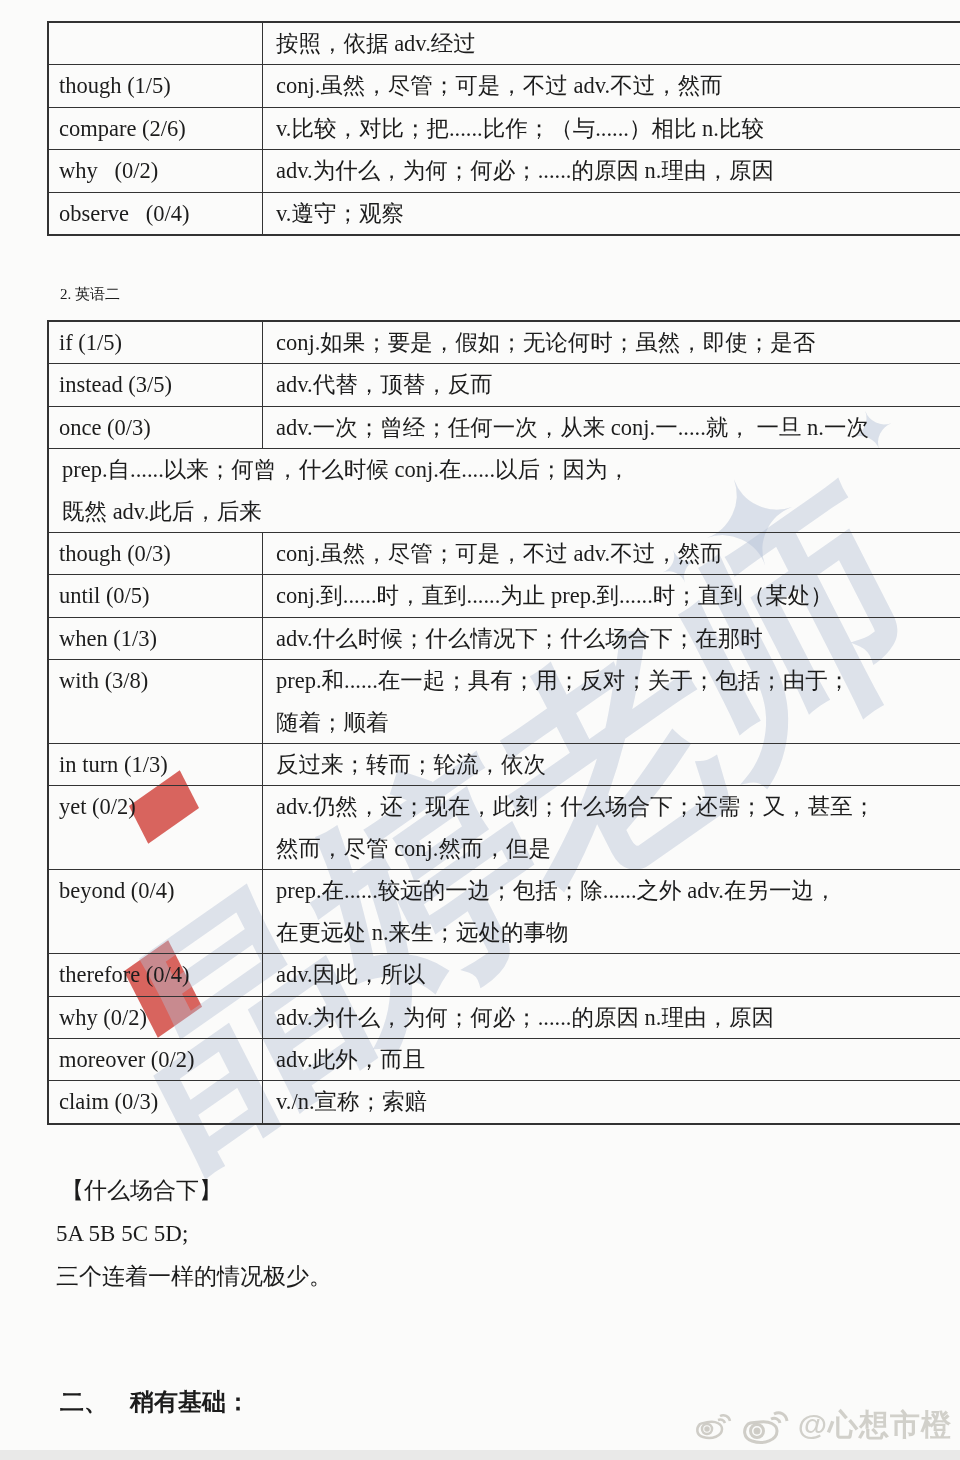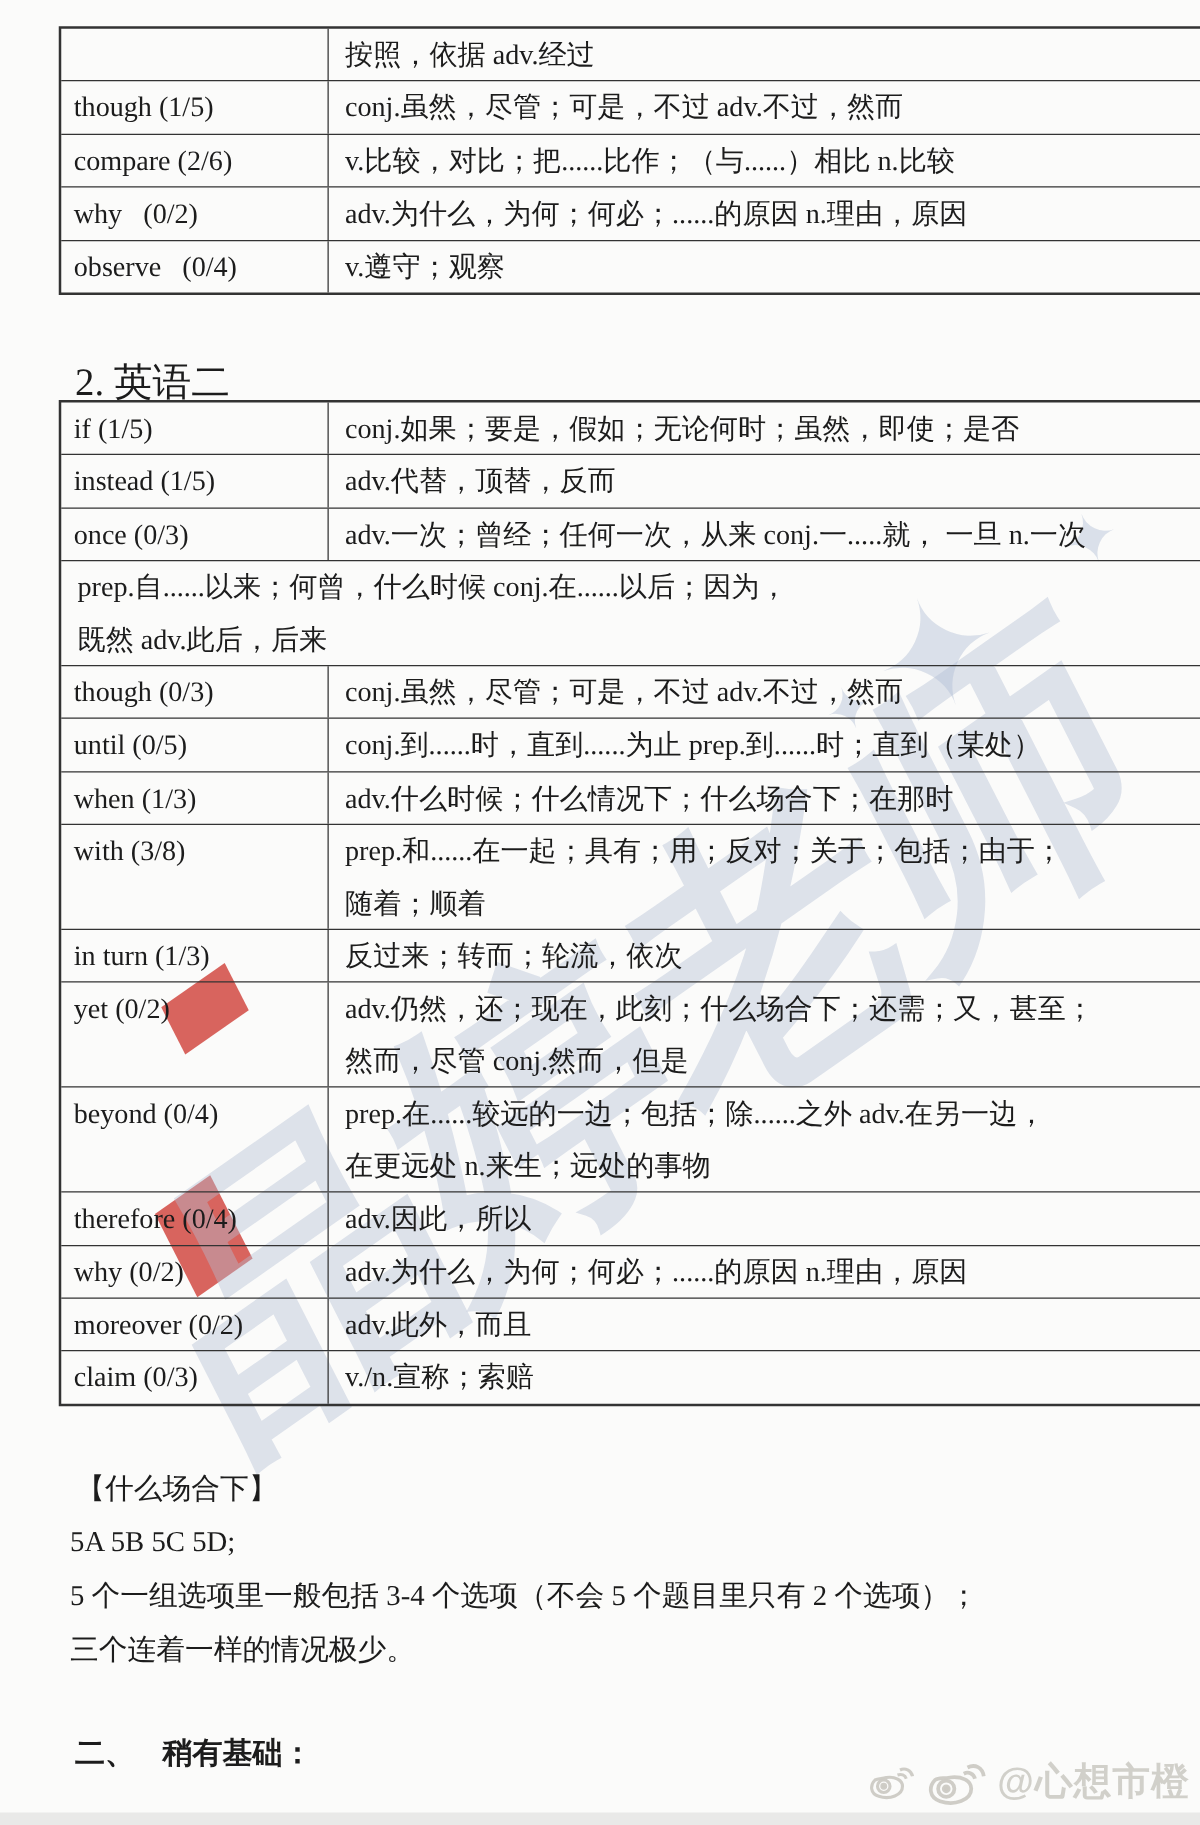--- a/index.html
+++ b/index.html
@@ -22,21 +22,21 @@
   }
   .trow{display:flex;border-bottom:1.5px solid #333;}
   .trow:last-child{border-bottom:none;}
   .cell{font-size:22.5px;line-height:41.4px;white-space:pre-wrap;box-sizing:border-box;}
   .cell.word{width:214px;border-right:1.5px solid #333;padding:0 4px 0 10px;flex:none;}
   .cell.meaning{flex:1;padding:0 8px 0 13px;}
   #table1{top:21px;}
   #table2{top:320px;}
 
   
-  .h-section{position:absolute;left:60px;top:285px;font-size:31px;}
+  .h-section{position:absolute;left:60px;top:285px;font-size:15px;}
   .notes{position:absolute;left:56px;top:1176px;font-size:23px;}
   .notes .note-title{margin-left:5px;line-height:30px;}
   .notes .note-line{line-height:30px;margin-top:13px;}
   .next-head{position:absolute;left:60px;top:1386px;font-size:24px;font-weight:bold;display:flex;}
   .next-head .sec-title{margin-left:22px;text-align:right;}
 
   
   .wm-text{
     position:absolute;left:150px;top:930px;width:1100px;
     font-size:232px;font-weight:bold;letter-spacing:-8px;
@@ -108,21 +108,21 @@
     </div>
 
   <div class="h-section">2. 英语二</div>
 
   <div class="vtable" id="table2">
       <div class="trow">
         <div class="cell word">if (1/5)</div>
         <div class="cell meaning">conj.如果；要是，假如；无论何时；虽然，即使；是否</div>
       </div>
       <div class="trow">
-        <div class="cell word">instead (1/5)</div>
+        <div class="cell word">instead (3/5)</div>
         <div class="cell meaning">adv.代替，顶替，反而</div>
       </div>
       <div class="trow">
         <div class="cell word">once (0/3)</div>
         <div class="cell meaning">adv.一次；曾经；任何一次，从来 conj.一.....就， 一旦 n.一次</div>
       </div>
       <div class="trow">
         <div class="cell meaning">prep.自......以来；何曾，什么时候 conj.在......以后；因为，
 既然 adv.此后，后来</div>
       </div>
@@ -171,21 +171,20 @@
       </div>
       <div class="trow">
         <div class="cell word">claim (0/3)</div>
         <div class="cell meaning">v./n.宣称；索赔</div>
       </div>
     </div>
 
   <div class="notes">
     <div class="note-title">【什么场合下】</div>
     <div class="note-line">5A 5B 5C 5D;</div>
-    <div class="note-line">5 个一组选项里一般包括 3-4 个选项（不会 5 个题目里只有 2 个选项）；</div>
     <div class="note-line">三个连着一样的情况极少。</div>
   </div>
 
   <div class="next-head">
     <span class="sec-num">二、</span>
     <span class="sec-title">稍有基础：</span>
   </div>
 
 </div>
 

